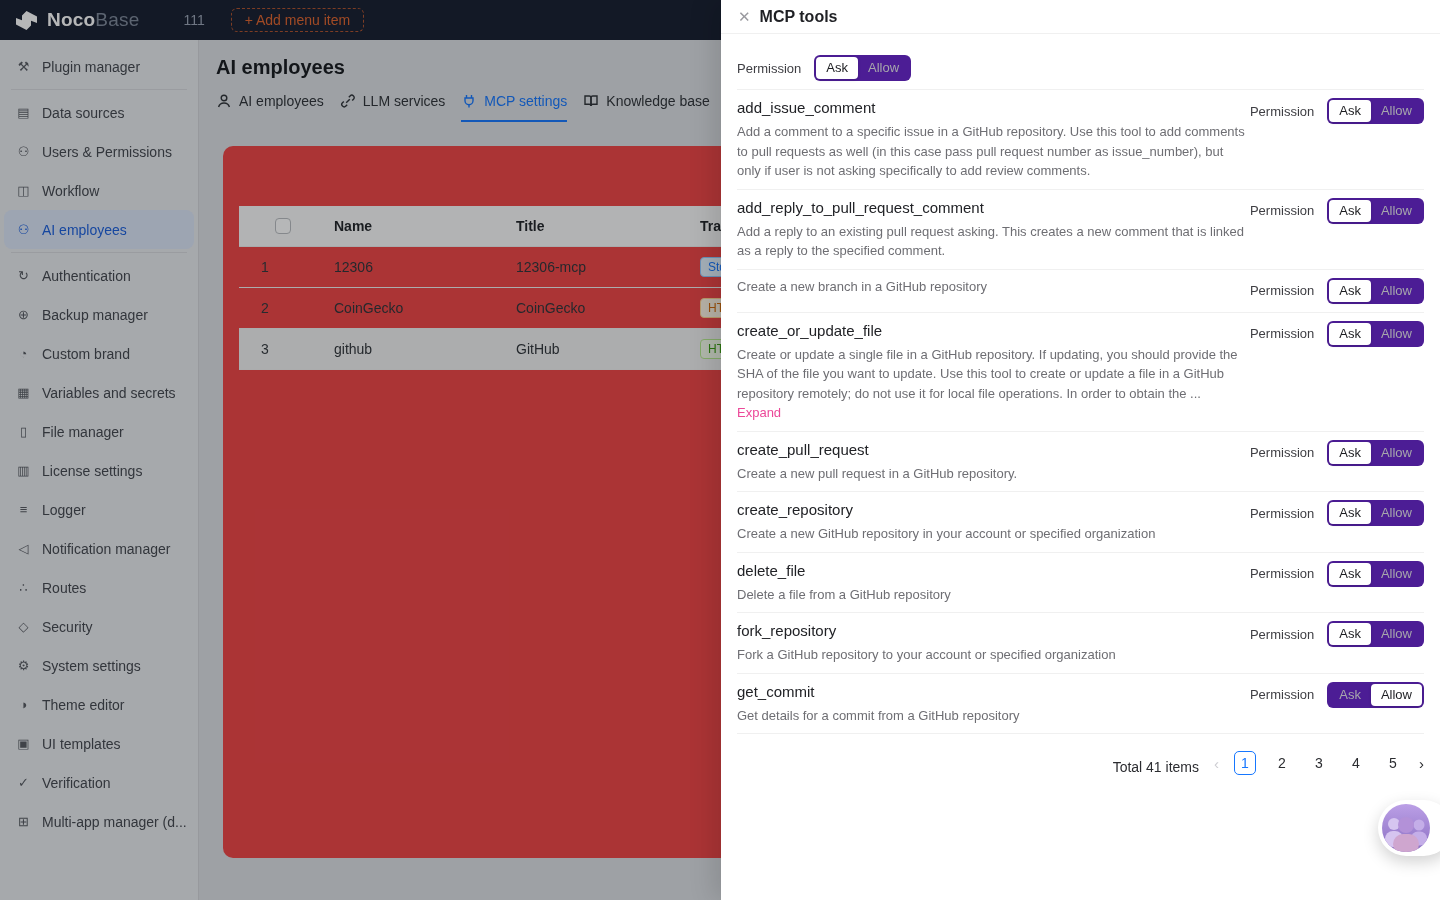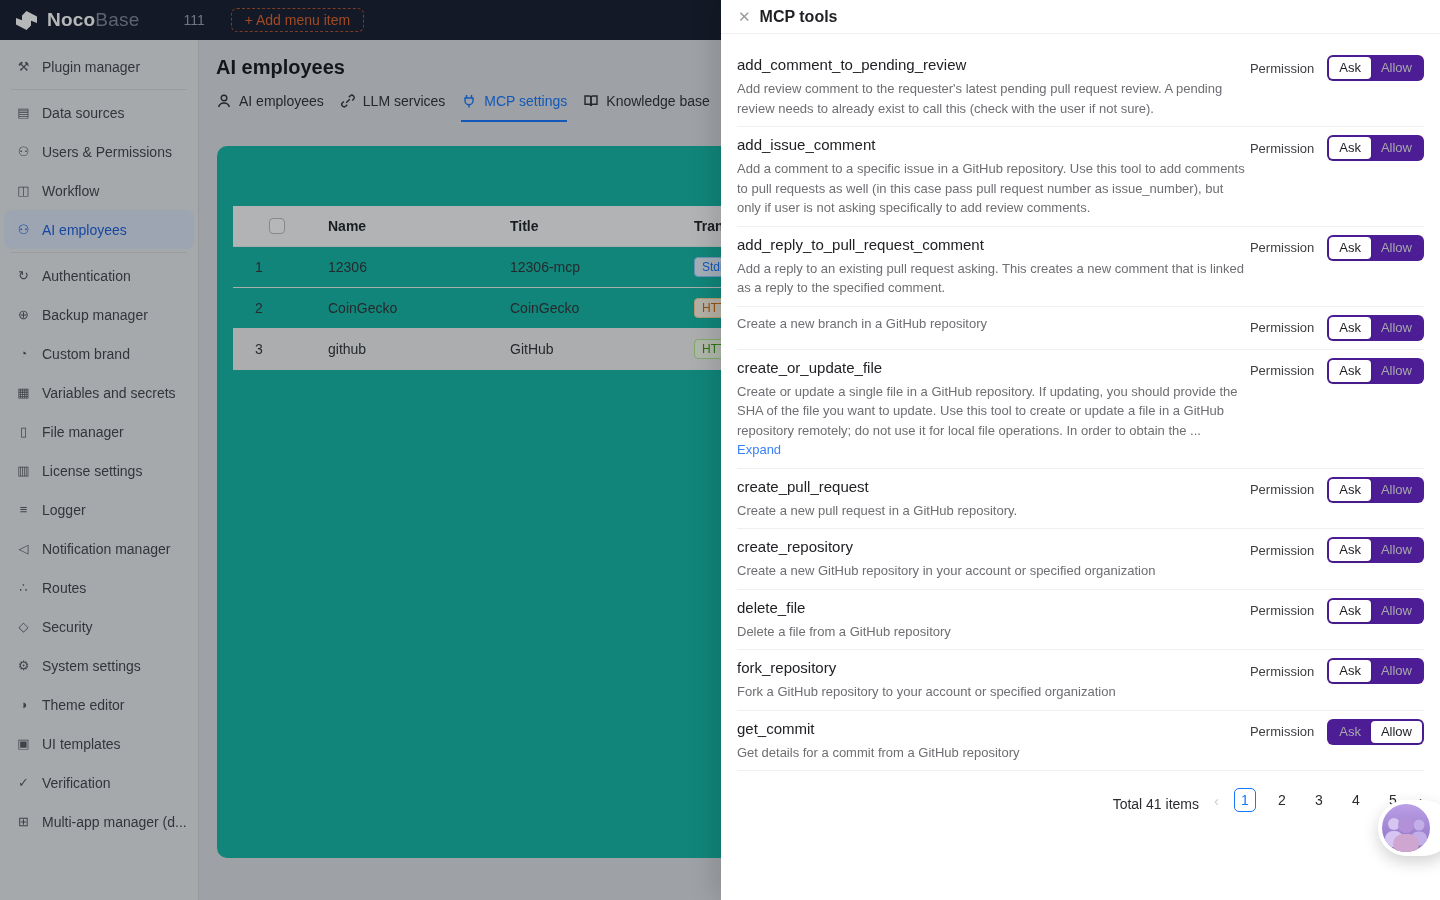--- a/index.html
+++ b/index.html
@@ -31,21 +31,21 @@
   
   .content{ position:absolute; top:40px; left:200px; right:0; bottom:0; z-index:1; }
   .page-title{ font-size:20px; font-weight:700; color:#16191d; padding:16px 16px 0; }
   .tabs{ display:flex; gap:16px; padding:14px 16px 0; }
   .tab{ display:flex; align-items:center; gap:7px; font-size:14px; color:#2e3237;
         padding-bottom:11px; border-bottom:2px solid transparent; cursor:pointer; }
   .tab svg{ stroke:#2e3237; }
   .tab.active{ color:#1677ff; border-color:#1677ff; }
   .tab.active svg{ stroke:#1677ff; }
 
-  .card{ position:absolute; left:17px; top:106px; width:944px; height:712px; background:#14b8a6;
+  .card{ position:absolute; left:23px; top:106px; width:944px; height:712px; background:#ef4444;
          border-radius:10px; padding:60px 16px 16px; }
   table{ width:100%; border-collapse:collapse; font-size:14px; color:#2f3338; }
   th{ background:#fafafa; font-weight:700; text-align:left; height:40px; padding:0 16px;
       border-bottom:1px solid #ececec; color:#1f2226; }
   td{ height:41px; padding:0 16px; border-bottom:1px solid #efefef; }
   th.c-sel, td.c-sel{ width:79px; padding:0; }
   th.c-name, td.c-name{ width:182px; }
   th.c-title, td.c-title{ width:184px; }
   td.c-sel{ padding-left:22px; color:#33373c; }
   .checkbox{ width:16px; height:16px; border:1px solid #b9bcc0; border-radius:4px; background:#fff;
@@ -64,21 +64,21 @@
   .drawer-head{ height:34px; display:flex; align-items:center; gap:9px; padding:0 17px;
                 border-bottom:1px solid #f0f0f0; }
   .close-x{ color:#9a9a9f; font-size:15px; cursor:pointer; line-height:1; }
   .drawer-title{ font-size:16px; font-weight:700; color:#1f2024; }
   .drawer-body{ padding:13px 16px 0; }
   .tool{ display:flex; justify-content:space-between; align-items:flex-start; padding:7px 0 8px;
          border-bottom:1px solid #f0f0f0; }
   .tool-left{ max-width:508px; }
   .tool-name{ font-size:15px; font-weight:500; color:#212226; line-height:22px; margin-bottom:3px; }
   .tool-desc{ font-size:13px; color:#6e6e73; line-height:19.5px; }
-  .expand-link{ color:#3b82f6; cursor:pointer; }
+  .expand-link{ color:#ec4899; cursor:pointer; }
   .tool-right{ display:flex; align-items:center; gap:13px; margin-top:1px; flex:none; }
   .perm-label{ font-size:13px; color:#3e3e43; }
   .seg{ display:flex; background:#4c1d95; border-radius:6px; padding:2px; cursor:pointer; }
   .seg-opt{ font-size:13px; line-height:18px; padding:2px 10px; border-radius:4px; color:#a7a7ac; }
   .seg-opt.sel{ background:#fff; color:#1c1d21; font-weight:500; box-shadow:0 1px 3px rgba(0,0,0,.15); }
   .pager{ display:flex; justify-content:flex-end; align-items:flex-end; gap:15px; padding:17px 0;
           font-size:14px; color:#2b2c30; }
   .pg-arrow{ font-size:15px; color:#2b2c30; cursor:pointer; line-height:22px; }
   .pg-arrow.disabled{ color:#cdcdd2; }
   .pg-num{ min-width:22px; height:24px; line-height:24px; text-align:center; border-radius:5px; cursor:pointer; }
@@ -264,24 +264,20 @@
   <div class="mask"></div>
 
   <section class="drawer">
     <div class="drawer-head">
       <span class="close-x">✕</span>
       <span class="drawer-title">MCP tools</span>
     </div>
     <div class="drawer-body">
 
       <div class="tool">
-        <div class="tool-left">
-          <div class="tool-name">add_comment_to_pending_review</div>
-          <div class="tool-desc">Add review comment to the requester's latest pending pull request review. A pending review needs to already exist to call this (check with the user if not sure).</div>
-        </div>
         <div class="tool-right">
           <span class="perm-label">Permission</span>
           <div class="seg">
             <span class="seg-opt sel">Ask</span>
             <span class="seg-opt">Allow</span>
           </div>
         </div>
       </div>
 
       <div class="tool">

